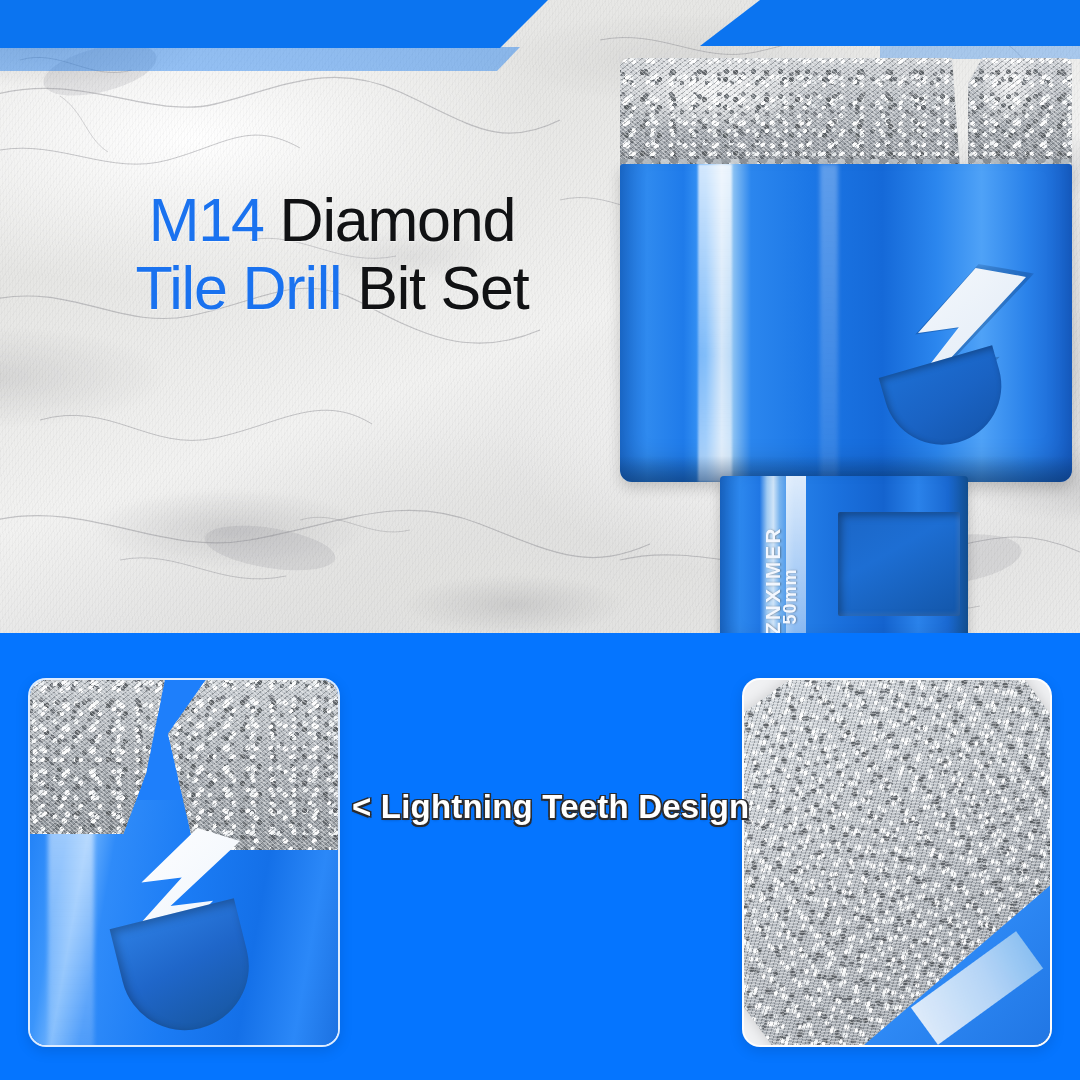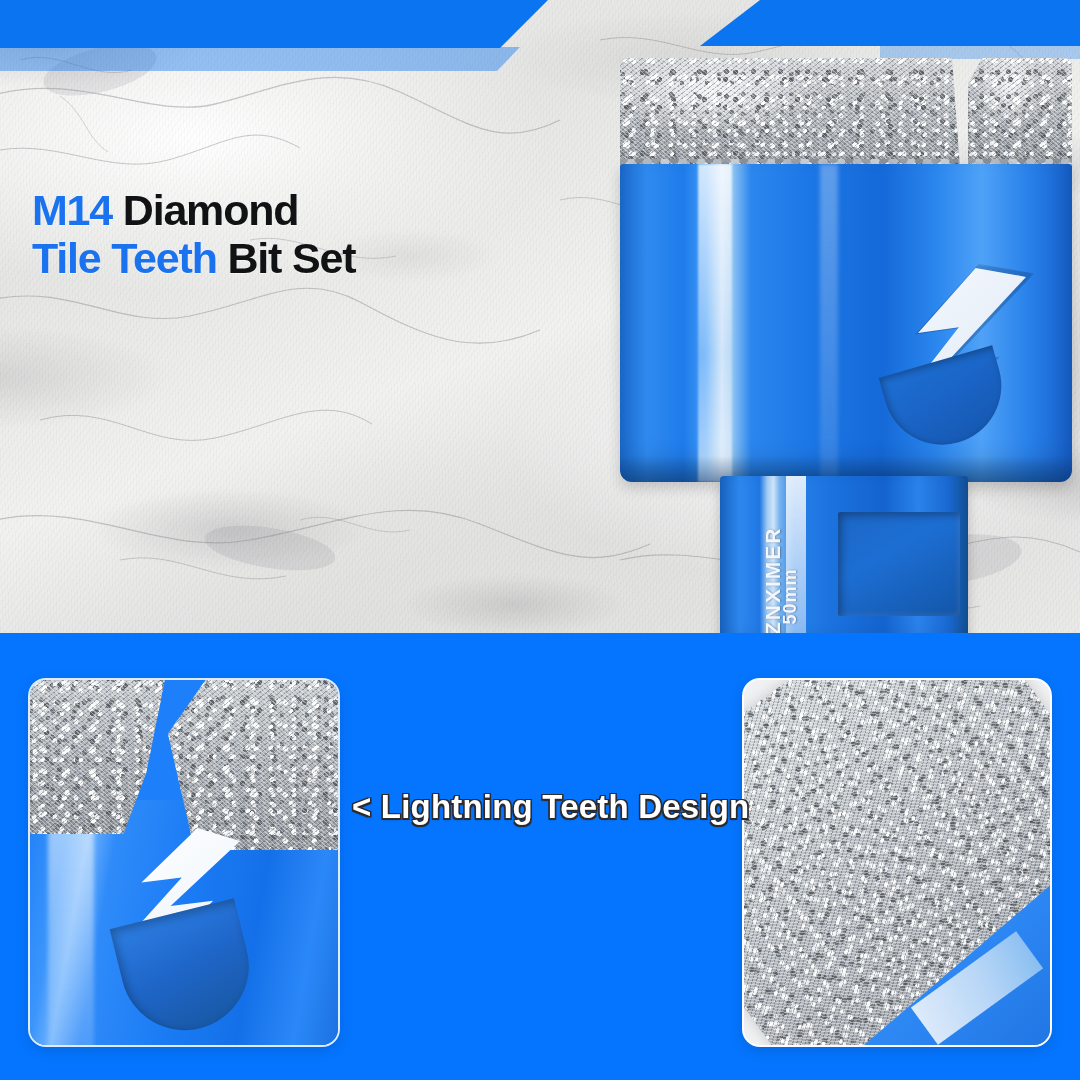--- a/index.html
+++ b/index.html
@@ -68,24 +68,25 @@
     clip-path:polygon(60px 0, 380px 0, 380px 46px, 0 46px);
   }
   .banner-right-soft{
     position:absolute; left:880px; top:45px; width:200px; height:14px;
     background:rgba(11,116,240,.30);
   }
 
   
   #headline{
     position:absolute; left:32px; top:186px; width:600px;
-    font-weight:700; font-size:43px; line-height:1.12;
+    font-weight:400; font-size:61px; line-height:1.12;
     letter-spacing:-1.2px; color:#111214;
     font-family:"Liberation Sans", sans-serif;
     text-shadow:0 1px 0 rgba(255,255,255,.55);
+    text-align:center;
   }
   #headline .blue{ color:#1a72ef; }
   .hl-row{ white-space:nowrap; }
 
   
   #product{
     position:absolute; left:612px; top:52px; width:470px; height:580px;
   }
   
   .crown{
@@ -370,21 +371,21 @@
     <div class="banner-left"></div>
     <div class="banner-left-soft"></div>
     <div class="banner-right"></div>
     <div class="banner-right-soft"></div>
 
     <div id="headline">
       <div class="hl-row">
         <span class="blue">M14</span><span> Diamond</span>
       </div>
       <div class="hl-row">
-        <span class="blue">Tile Teeth</span><span> Bit Set</span>
+        <span class="blue">Tile Drill</span><span> Bit Set</span>
       </div>
     </div>
 
     <div id="product">
 
       <div class="crown">
         <div class="grit"></div>
         <div class="grit-fine"></div>
         <div class="crown-bottom-fringe"></div>
       </div>

